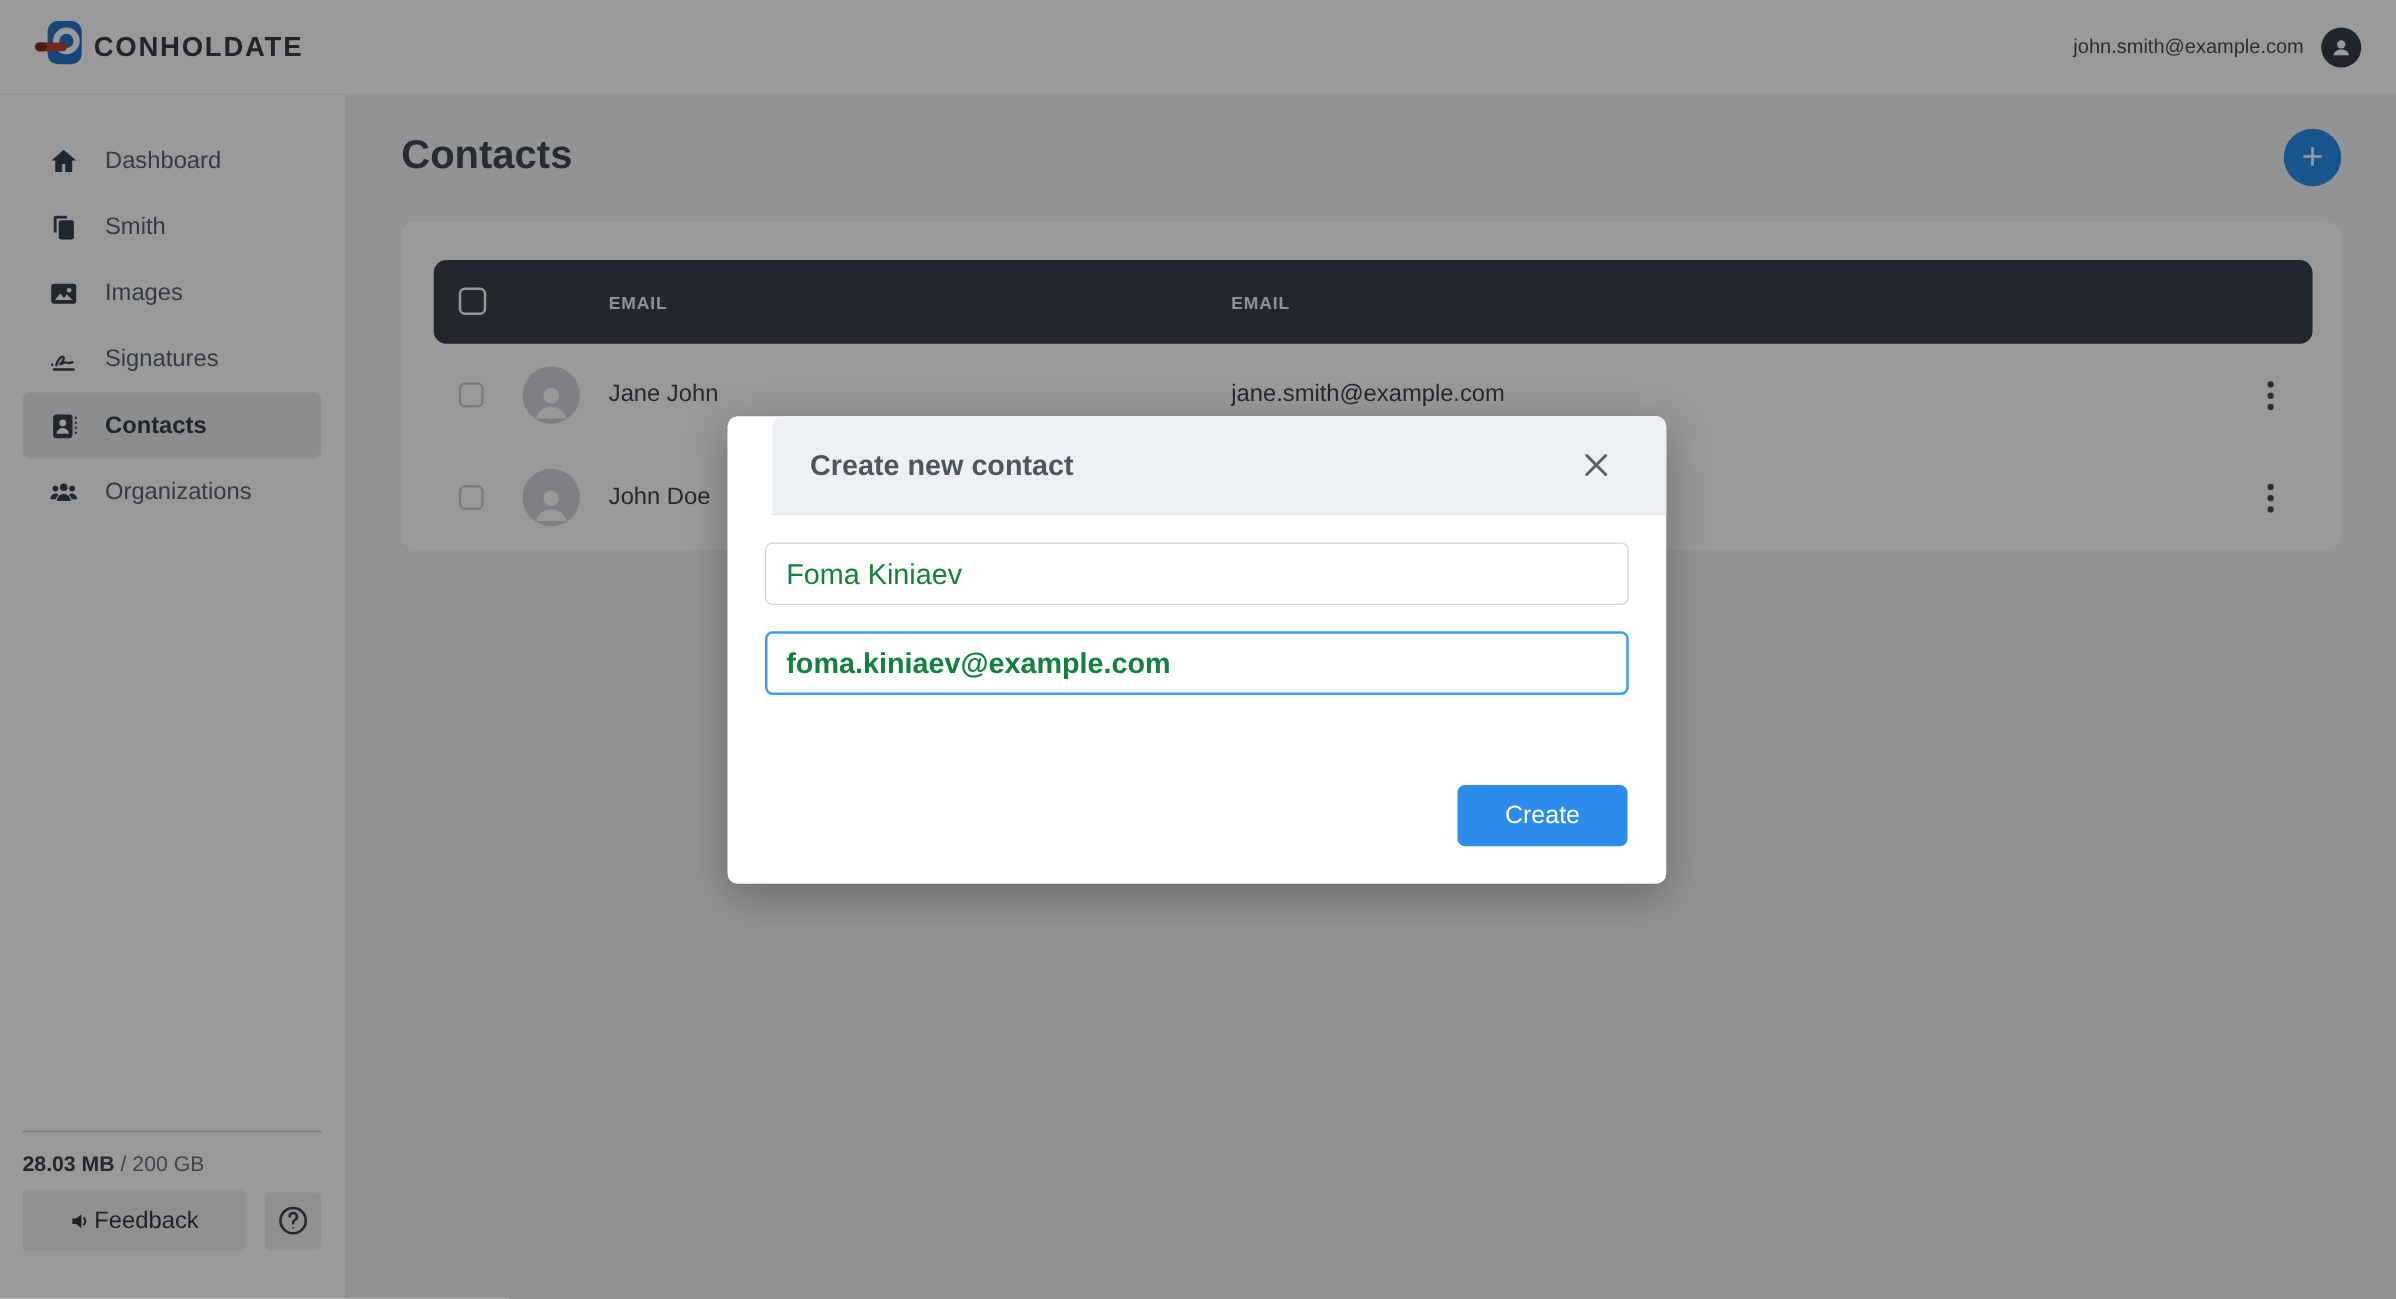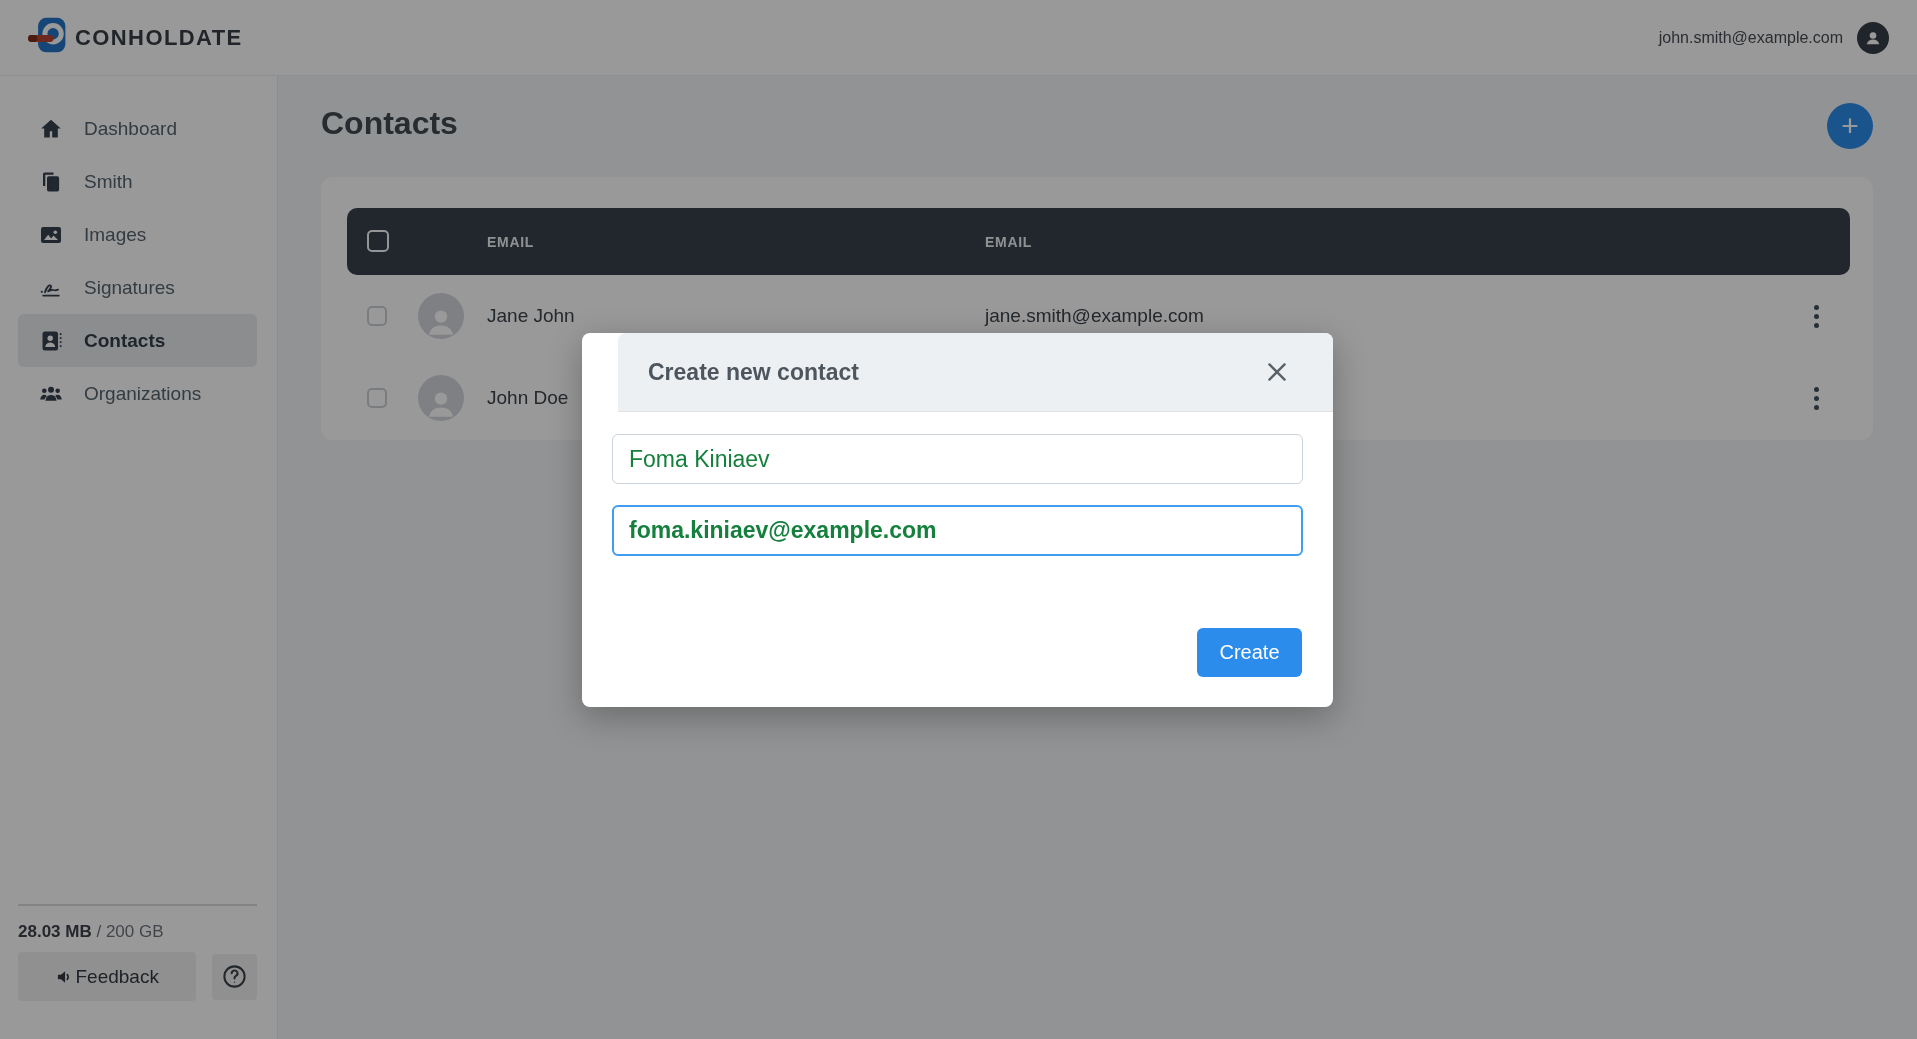--- a/index.html
+++ b/index.html
@@ -128,21 +128,21 @@
   .modal-close svg { width: 26px; height: 26px; }
   .modal-body { padding: 22px 30px 0; }
   .input {
     display: block; width: 100%; height: 50px; border: 1px solid #ccd3d9; border-radius: 6px;
     padding: 0 16px; font-size: 23px; color: #15803d; font-family: inherit; background: #fff; outline: none;
   }
   .input.focused { border: 2px solid #3f9ef0; height: 51px; padding: 0 15px; font-weight: bold; }
   .input + .input { margin-top: 21px; }
   .modal-footer { position: absolute; right: 31px; bottom: 30px; }
   .btn-create {
-    width: 105px; height: 49px; background: #2b8ceb; border: none; border-radius: 6px;
+    width: 136px; height: 49px; background: #2b8ceb; border: none; border-radius: 6px;
     color: #ffffff; font-size: 20px; font-family: inherit; cursor: pointer;
   }
 </style>
 </head>
 <body>
 
 <header class="topbar">
   <div class="brand">
     <span>
       <svg width="42" height="40" viewBox="0 0 46 44">

